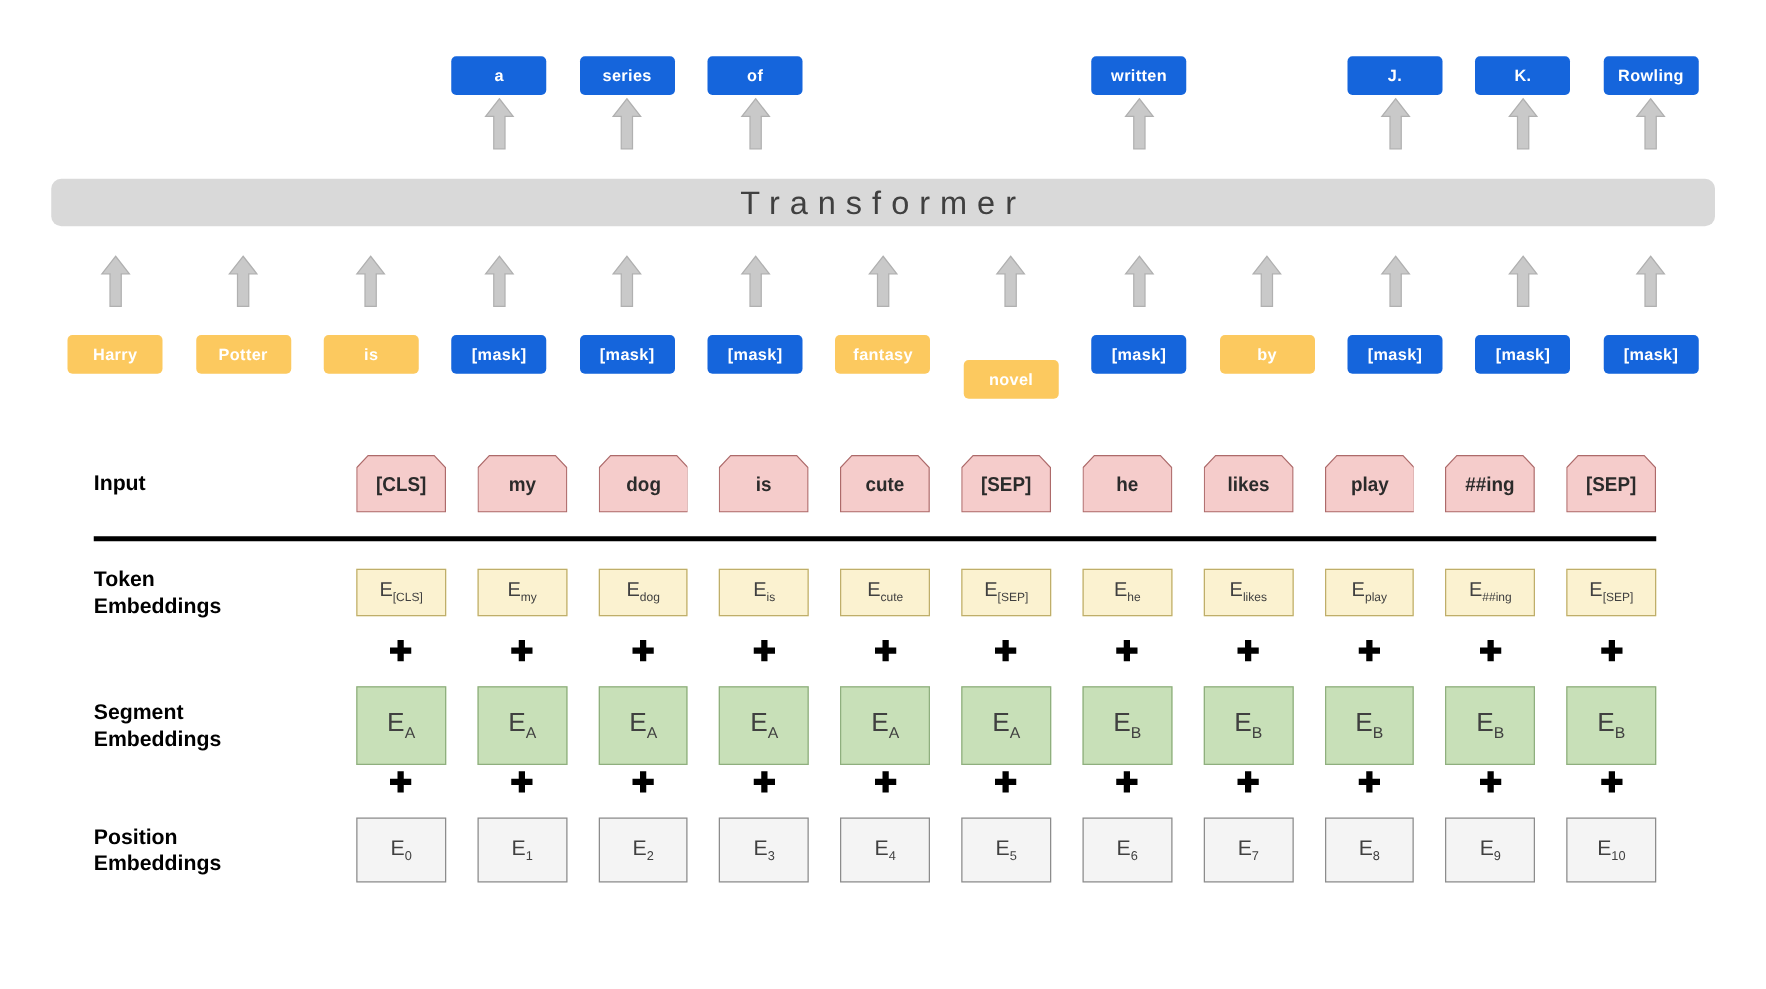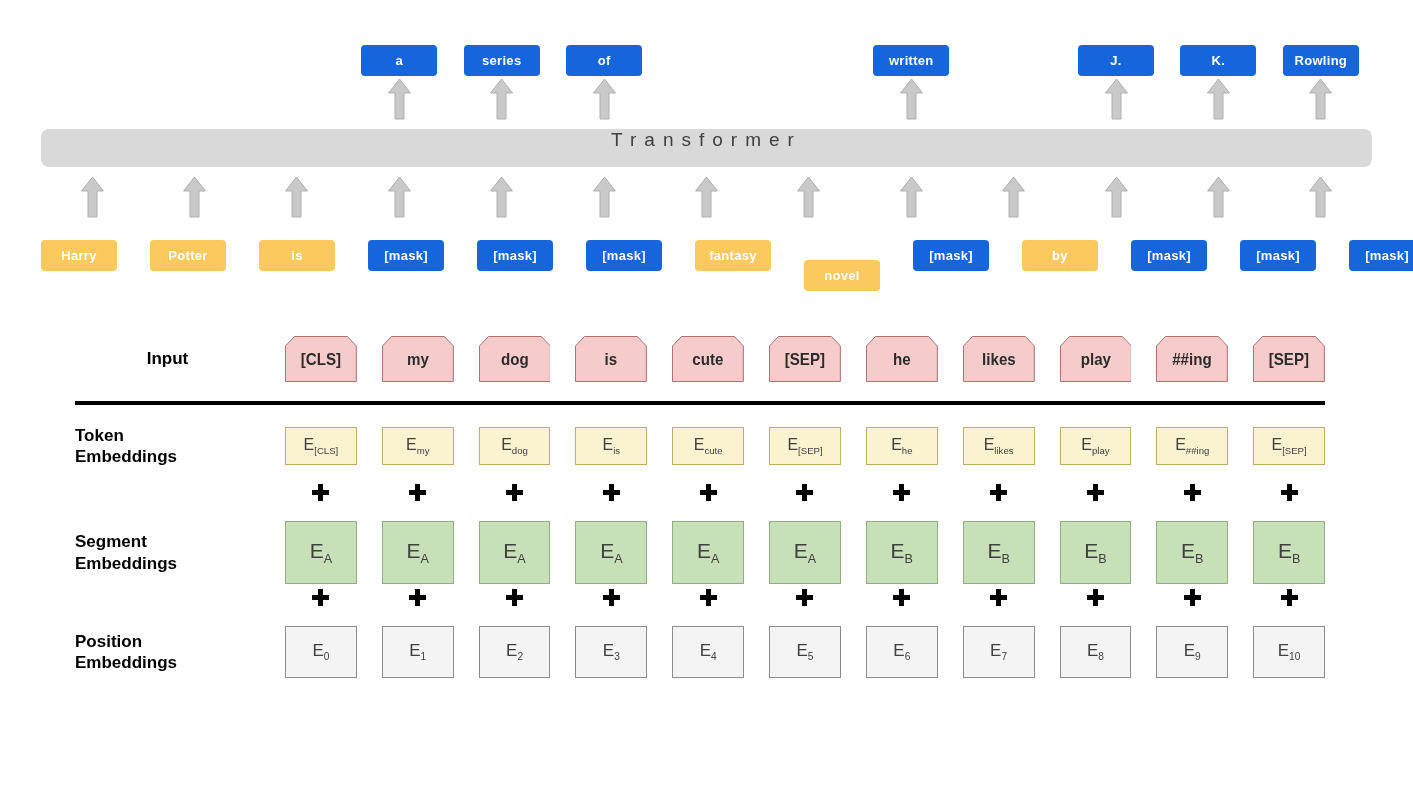--- a/index.html
+++ b/index.html
@@ -17,51 +17,51 @@
     font-weight: bold;
     color: #000;
   }
 
   
   .top { margin: 44px 41px 0 41px; }
   .grid13 { display: grid; grid-template-columns: repeat(13, 1fr); }
   .cell { display: flex; align-items: center; justify-content: center; }
   .out-row { height: 32px; }
   .arrow-row { height: 46px; }
-  .in-row { height: 31px; gap: 33px; }
+  .in-row { height: 31px; }
   .tok {
     min-width: 76px; height: 31px;
     border-radius: 4px;
     display: flex; align-items: center; justify-content: center;
     color: #fff; font-size: 13px; font-weight: bold;
     letter-spacing: 0.3px;
   }
   .tok.blue { background: var(--blue); }
   .tok.yellow { background: var(--yellow); }
   .transformer {
-    height: 38px; margin: 7px 0;
+    height: 38px; margin: 21px 0;
     background: var(--transformer-bar);
     border-radius: 8px;
-    display: flex; align-items: flex-start; justify-content: center;
-    font-size: 19px; letter-spacing: 8px; color: var(--transformer-text);
+    display: flex; align-items: center; justify-content: center;
+    font-size: 26px; letter-spacing: 8px; color: var(--transformer-text);
   }
 
   
   .bottom { margin: 84px 88px 0 75px; }
   .brow {
     display: grid;
     grid-template-columns: 185px repeat(11, 1fr);
     column-gap: 25px;
     align-items: center;
   }
   .blabel {
     font-size: 17px; font-weight: bold; color: #000;
     white-space: pre-line; line-height: 1.25;
   }
-  .row-input { height: 48px; text-align: center; }
+  .row-input { height: 48px; }
   .tag { width: 100%; height: 46px; display: block; }
   .divider { height: 4px; background: #000; margin: 18px 0 20px 0; }
   .row-token { height: 38px; }
   .row-plus { height: 58px; }
   .row-segment { height: 47px; }
   .row-position { height: 52px; }
   .ebox {
     width: 100%;
     display: flex; align-items: center; justify-content: center;
     border: 1px solid #000;

